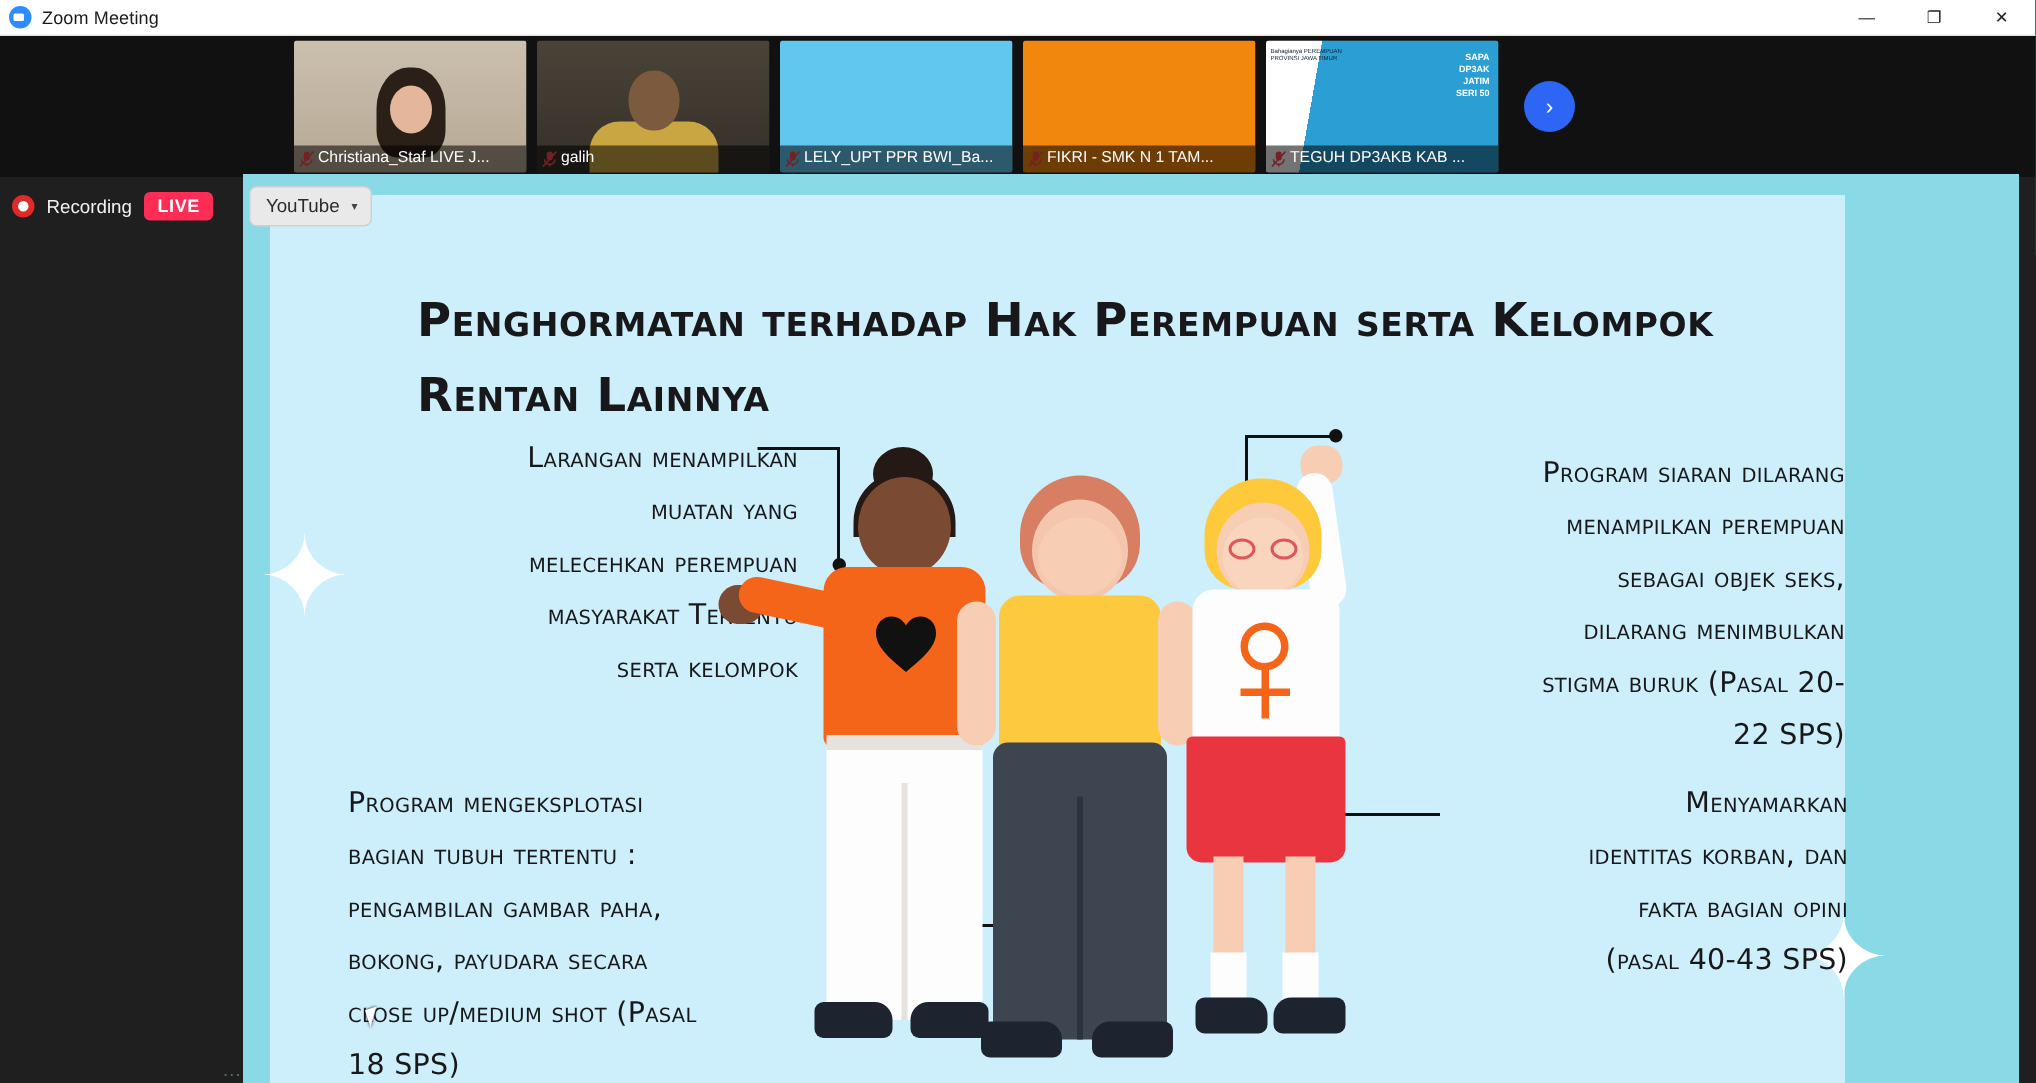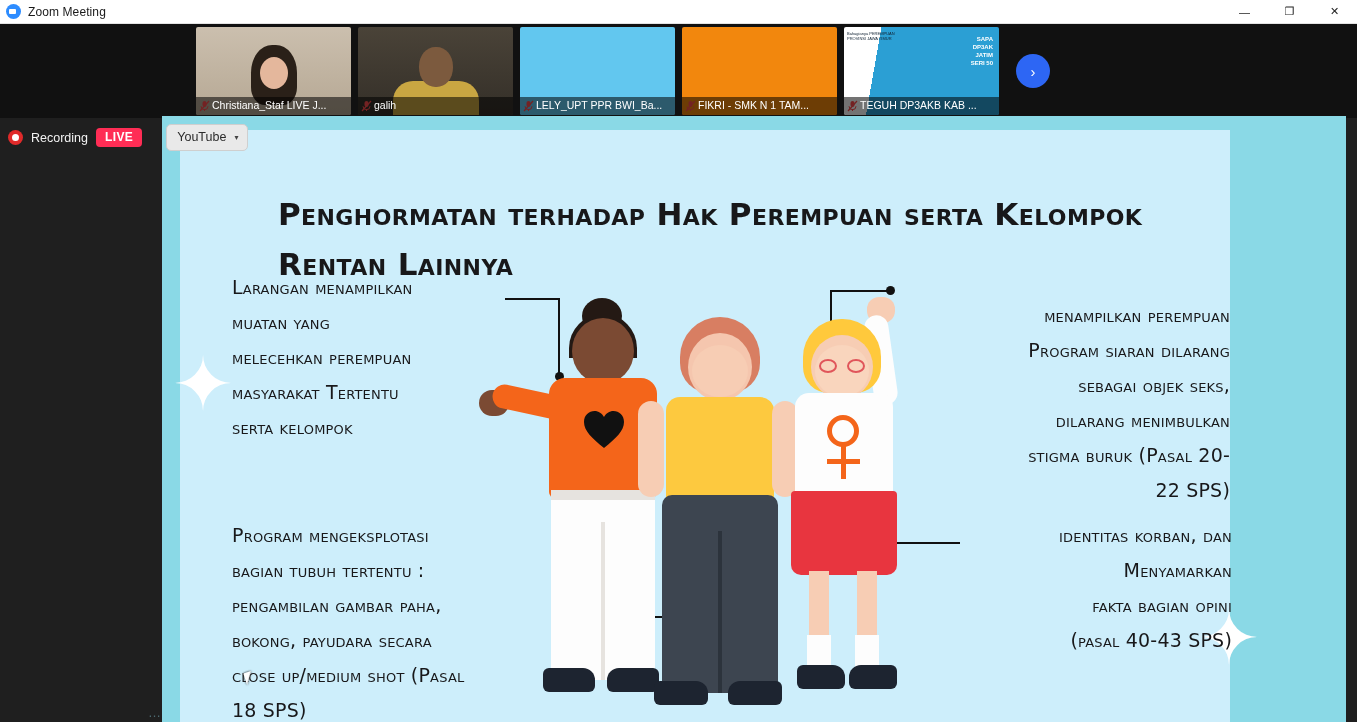--- a/index.html
+++ b/index.html
@@ -207,21 +207,21 @@
     font-weight: 600;
   }
   .col {
     position: absolute;
     font-family: "DejaVu Sans", sans-serif;
     font-size: 19px; line-height: 35px;
     color: #18181a;
     font-variant: small-caps;
     letter-spacing: .2px;
   }
-  .col-left  { left: 52px; top: 140px; width: 300px; }
+  .col-left  { left: 52px; top: 158px; width: 300px; text-align: right; }
   .col-left2 { left: 52px; top: 388px; width: 330px; }
   .col-right { left: 770px; top: 168px; width: 280px; text-align: right; }
   .col-right2{ left: 790px; top: 388px; width: 262px; text-align: right; }
   .col p { margin: 0; }
 
   
   .line { position: absolute; background: #111; }
   .dot {
     position: absolute; width: 9px; height: 9px;
     background: #111; border-radius: 50%;
@@ -431,31 +431,31 @@
       <div class="col col-left2">
         <p>Program mengeksplotasi</p>
         <p>bagian tubuh tertentu :</p>
         <p>pengambilan gambar paha,</p>
         <p>bokong, payudara secara</p>
         <p>close up/medium shot (Pasal</p>
         <p>18 SPS)</p>
       </div>
 
       <div class="col col-right">
+        <p>Program siaran dilarang</p>
         <p>menampilkan perempuan</p>
-        <p>Program siaran dilarang</p>
         <p>sebagai objek seks,</p>
         <p>dilarang menimbulkan</p>
         <p>stigma buruk (Pasal 20-</p>
         <p>22 SPS)</p>
       </div>
 
       <div class="col col-right2">
+        <p>Menyamarkan</p>
         <p>identitas korban, dan</p>
-        <p>Menyamarkan</p>
         <p>fakta bagian opini</p>
         <p>(pasal 40-43 SPS)</p>
       </div>
 
       <div class="line" style="left:325px; top:168px; width:55px; height:2px;"></div>
       <div class="line" style="left:378px; top:168px; width:2px; height:80px;"></div>
       <div class="dot" style="left:375px; top:242px;"></div>
 
       <div class="line" style="left:385px; top:398px; width:2px; height:90px;"></div>
       <div class="line" style="left:385px; top:486px; width:98px; height:2px;"></div>

